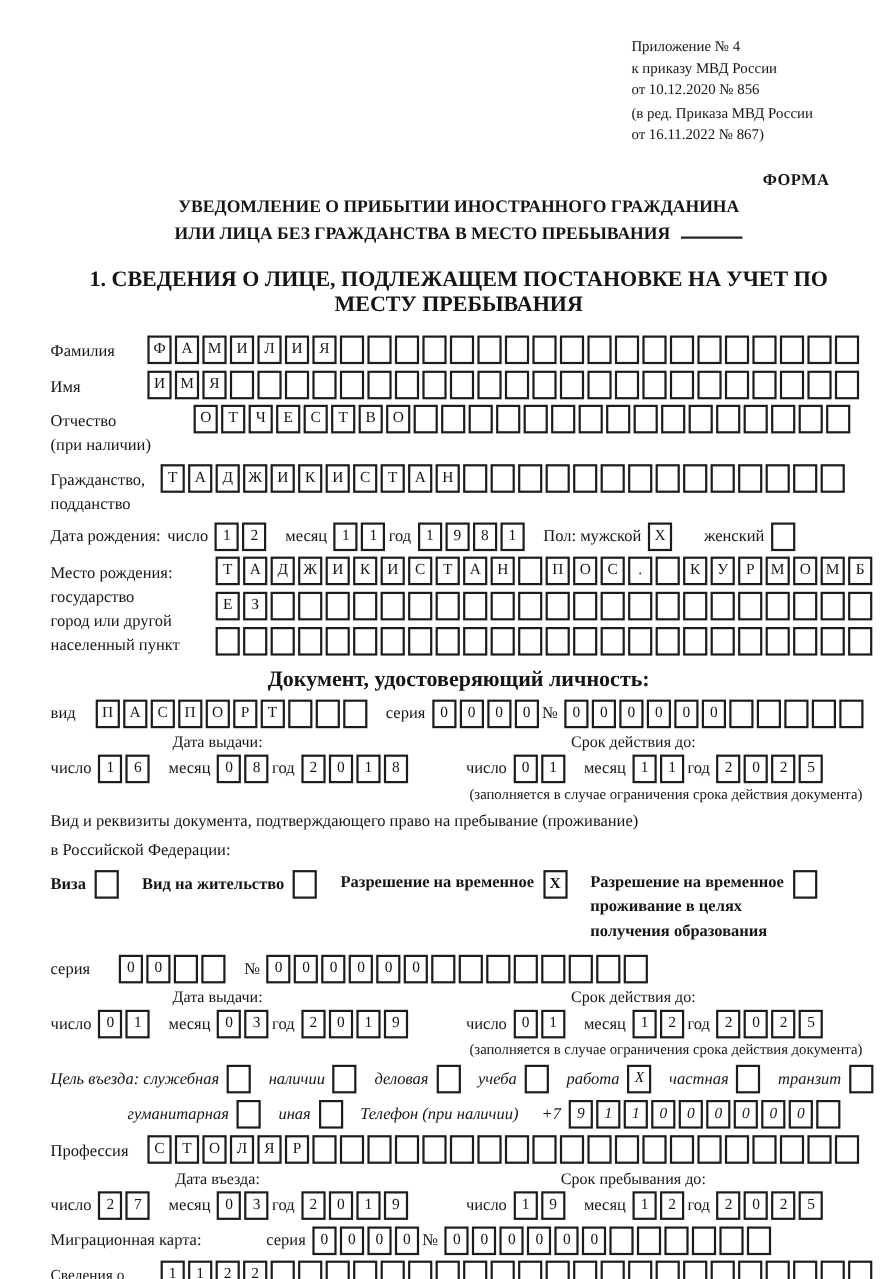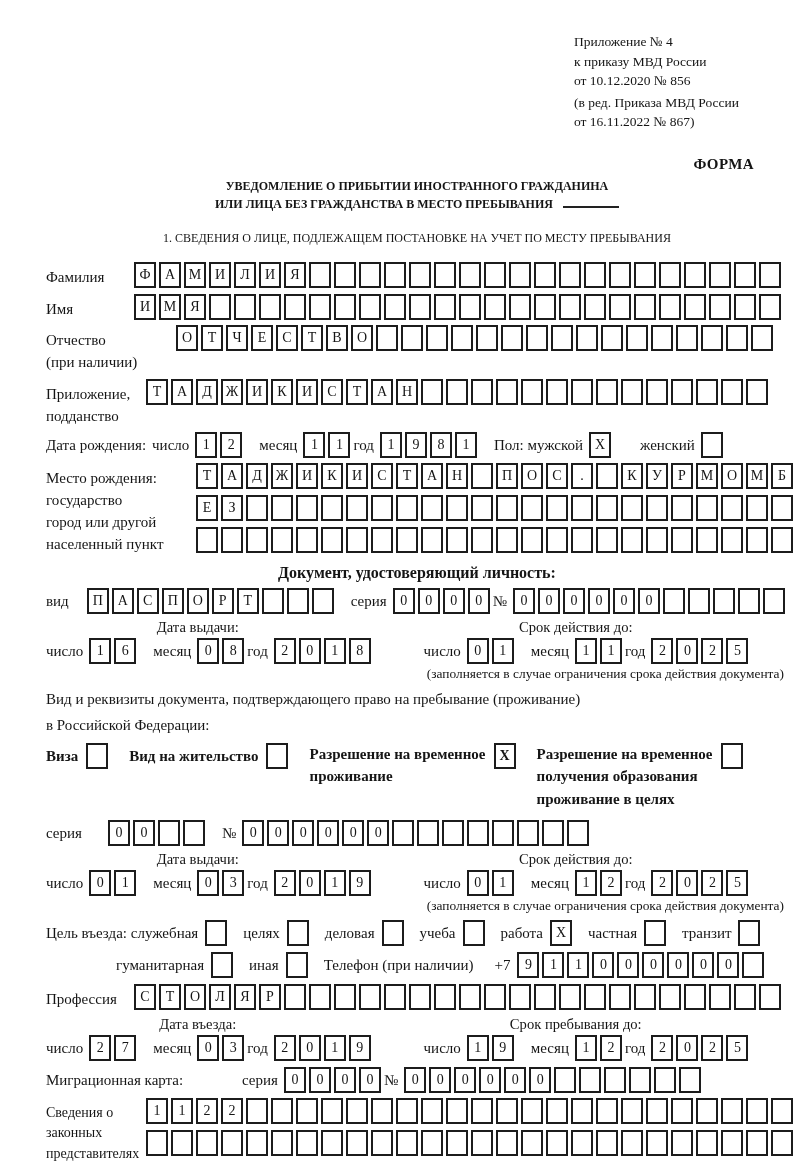--- a/index.html
+++ b/index.html
@@ -7,55 +7,55 @@
   body {
     width:800px; height:1163px; overflow:hidden;
     color:#151515;
     font-family:"Liberation Serif", serif;
     font-size:15px;
     padding:32px 12px 10px 46px;
   }
   .hdr { width:196px; margin-left:auto; margin-right:18px; font-size:13.5px; line-height:1.45; }
   .hdr .amend { margin-top:2px; }
   .forma { text-align:right; font-weight:bold; font-size:15px; margin:24px 34px 4px 0; letter-spacing:.4px; }
-  .title { text-align:center; font-weight:bold; font-size:12px; line-height:1.5; margin-top:4px; }
+  .title { text-align:center; font-weight:bold; font-size:16px; line-height:1.5; margin-top:4px; }
   .blank-line { display:inline-block; width:56px; border-bottom:2px solid #222; height:3px; margin-left:10px; }
-  .sec { text-align:center; font-weight:normal; font-size:12px; margin:18px 0 16px; }
+  .sec { text-align:center; font-weight:bold; font-size:20px; margin:18px 0 16px; }
 
   .row { display:flex; align-items:flex-start; margin-bottom:5px; }
   .lbl { flex:none; padding-top:5px; line-height:1.45; }
   .w88 { width:88px; } .w130 { width:130px; } .w100 { width:100px; }
   .w150 { width:150px; } .w100s { width:100px; font-size:14px; }
 
   .boxes { display:flex; flex-wrap:nowrap; }
   .cell {
     flex:none; width:22px; height:26px; border:2px solid #1c1c1c; margin-right:3px;
     display:inline-flex; align-items:center; justify-content:center;
     font-size:14px; line-height:1; background:#fff;
   }
   .stack > .boxes { margin-bottom:6px; }
 
   .inlbl { padding-top:5px; margin-right:6px; white-space:nowrap; }
   .gap14 { margin-right:14px; } .gap26 { margin-right:26px; }
 
-  .center-bold { text-align:center; font-weight:bold; font-size:16px; margin:4px 0 6px; }
+  .center-bold { text-align:center; font-weight:bold; font-size:20px; margin:4px 0 6px; }
 
   .dategrp { display:flex; margin-bottom:2px; }
   .datehalf { width:49%; }
   .datehalf.right { width:51%; padding-left:14px; }
   .datehead { text-align:center; font-size:14.6px; margin-bottom:2px; padding-right:60px; }
   .dateline { display:flex; align-items:flex-start; }
   .restriction { text-align:right; font-size:13.4px; padding-right:4px; margin:1px 0 6px; }
 
   .plain { line-height:1.55; margin-bottom:2px; }
   .cbrow { display:flex; align-items:flex-start; margin:6px 0 10px; }
   .cbitem { display:flex; align-items:flex-start; margin-right:18px;font-weight:bold; }
   .cbitem .txt { padding-top:5px; margin-right:8px; }
   .cbitem .txtc { line-height:1.5; margin-right:8px; }
-  .purp { display:flex; align-items:flex-start; margin-bottom:6px; }
+  .purp { display:flex; align-items:flex-start; margin-bottom:6px;font-style:italic; }
   .purp .t { padding-top:5px; margin-right:7px; white-space:nowrap; }
   .purp .boxes { margin-right:13px; }
   .indent70 { padding-left:70px; }
 </style>
 </head>
 <body>
 
 <div class="hdr">
   <div>Приложение № 4</div>
   <div>к приказу МВД России</div>
@@ -169,21 +169,21 @@
       <span class="cell"></span>
       <span class="cell"></span>
       <span class="cell"></span>
       <span class="cell"></span>
       <span class="cell"></span>
     </div>
 </div>
 
 <div class="row">
   <div class="lbl w100">
-    <div>Приложение,</div>
+    <div>Гражданство,</div>
     <div>подданство</div>
   </div>
   <div class="boxes">
       <span class="cell">Т</span>
       <span class="cell">А</span>
       <span class="cell">Д</span>
       <span class="cell">Ж</span>
       <span class="cell">И</span>
       <span class="cell">К</span>
       <span class="cell">И</span>
@@ -425,31 +425,30 @@
   </span>
   <span class="cbitem">
     <span class="txt">Вид на жительство</span>
     <span class="boxes">
         <span class="cell"></span>
       </span>
   </span>
   <span class="cbitem">
     <span class="txtc">
       <div>Разрешение на временное</div>
-      <div>проживание</div>
     </span>
     <span class="boxes">
         <span class="cell">X</span>
       </span>
   </span>
   <span class="cbitem" style="margin-right:0">
     <span class="txtc">
       <div>Разрешение на временное</div>
+      <div>проживание в целях</div>
       <div>получения образования</div>
-      <div>проживание в целях</div>
     </span>
     <span class="boxes">
         <span class="cell"></span>
       </span>
   </span>
 </div>
 
 <div class="row">
   <span class="inlbl" style="width:56px">серия</span>
   <span class="boxes gap14">
@@ -523,21 +522,21 @@
     </div>
   </div>
 </div>
 <div class="restriction">(заполняется в случае ограничения срока действия документа)</div>
 
 <div class="purp">
   <span class="t">Цель въезда: служебная</span>
   <span class="boxes">
       <span class="cell"></span>
     </span>
-  <span class="t">целях</span>
+  <span class="t">наличии</span>
   <span class="boxes">
       <span class="cell"></span>
     </span>
   <span class="t">деловая</span>
   <span class="boxes">
       <span class="cell"></span>
     </span>
   <span class="t">учеба</span>
   <span class="boxes">
       <span class="cell"></span>

